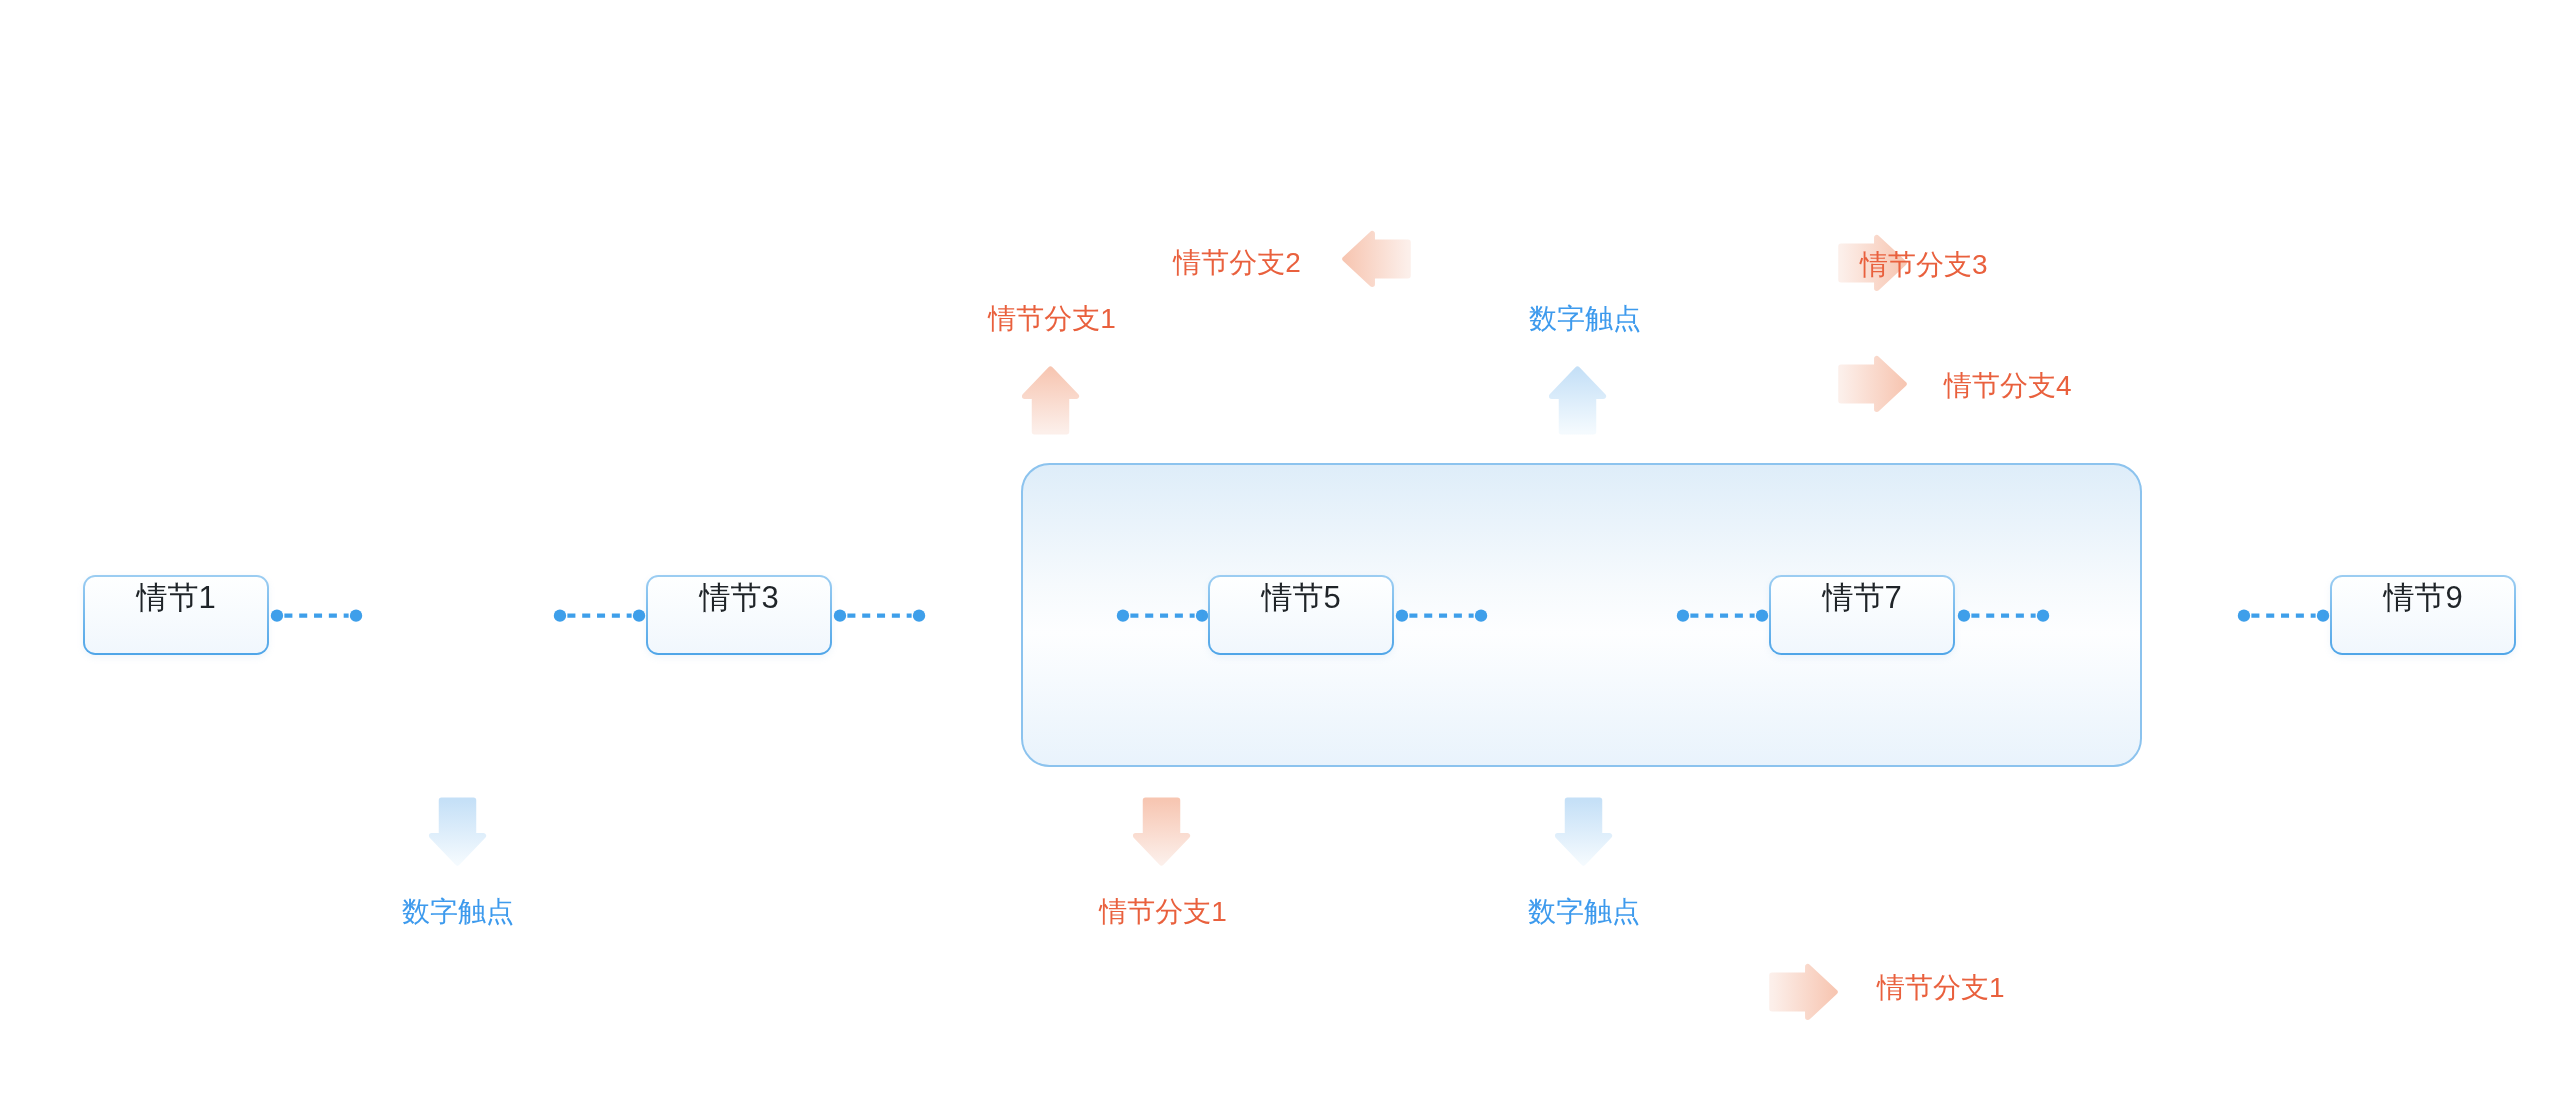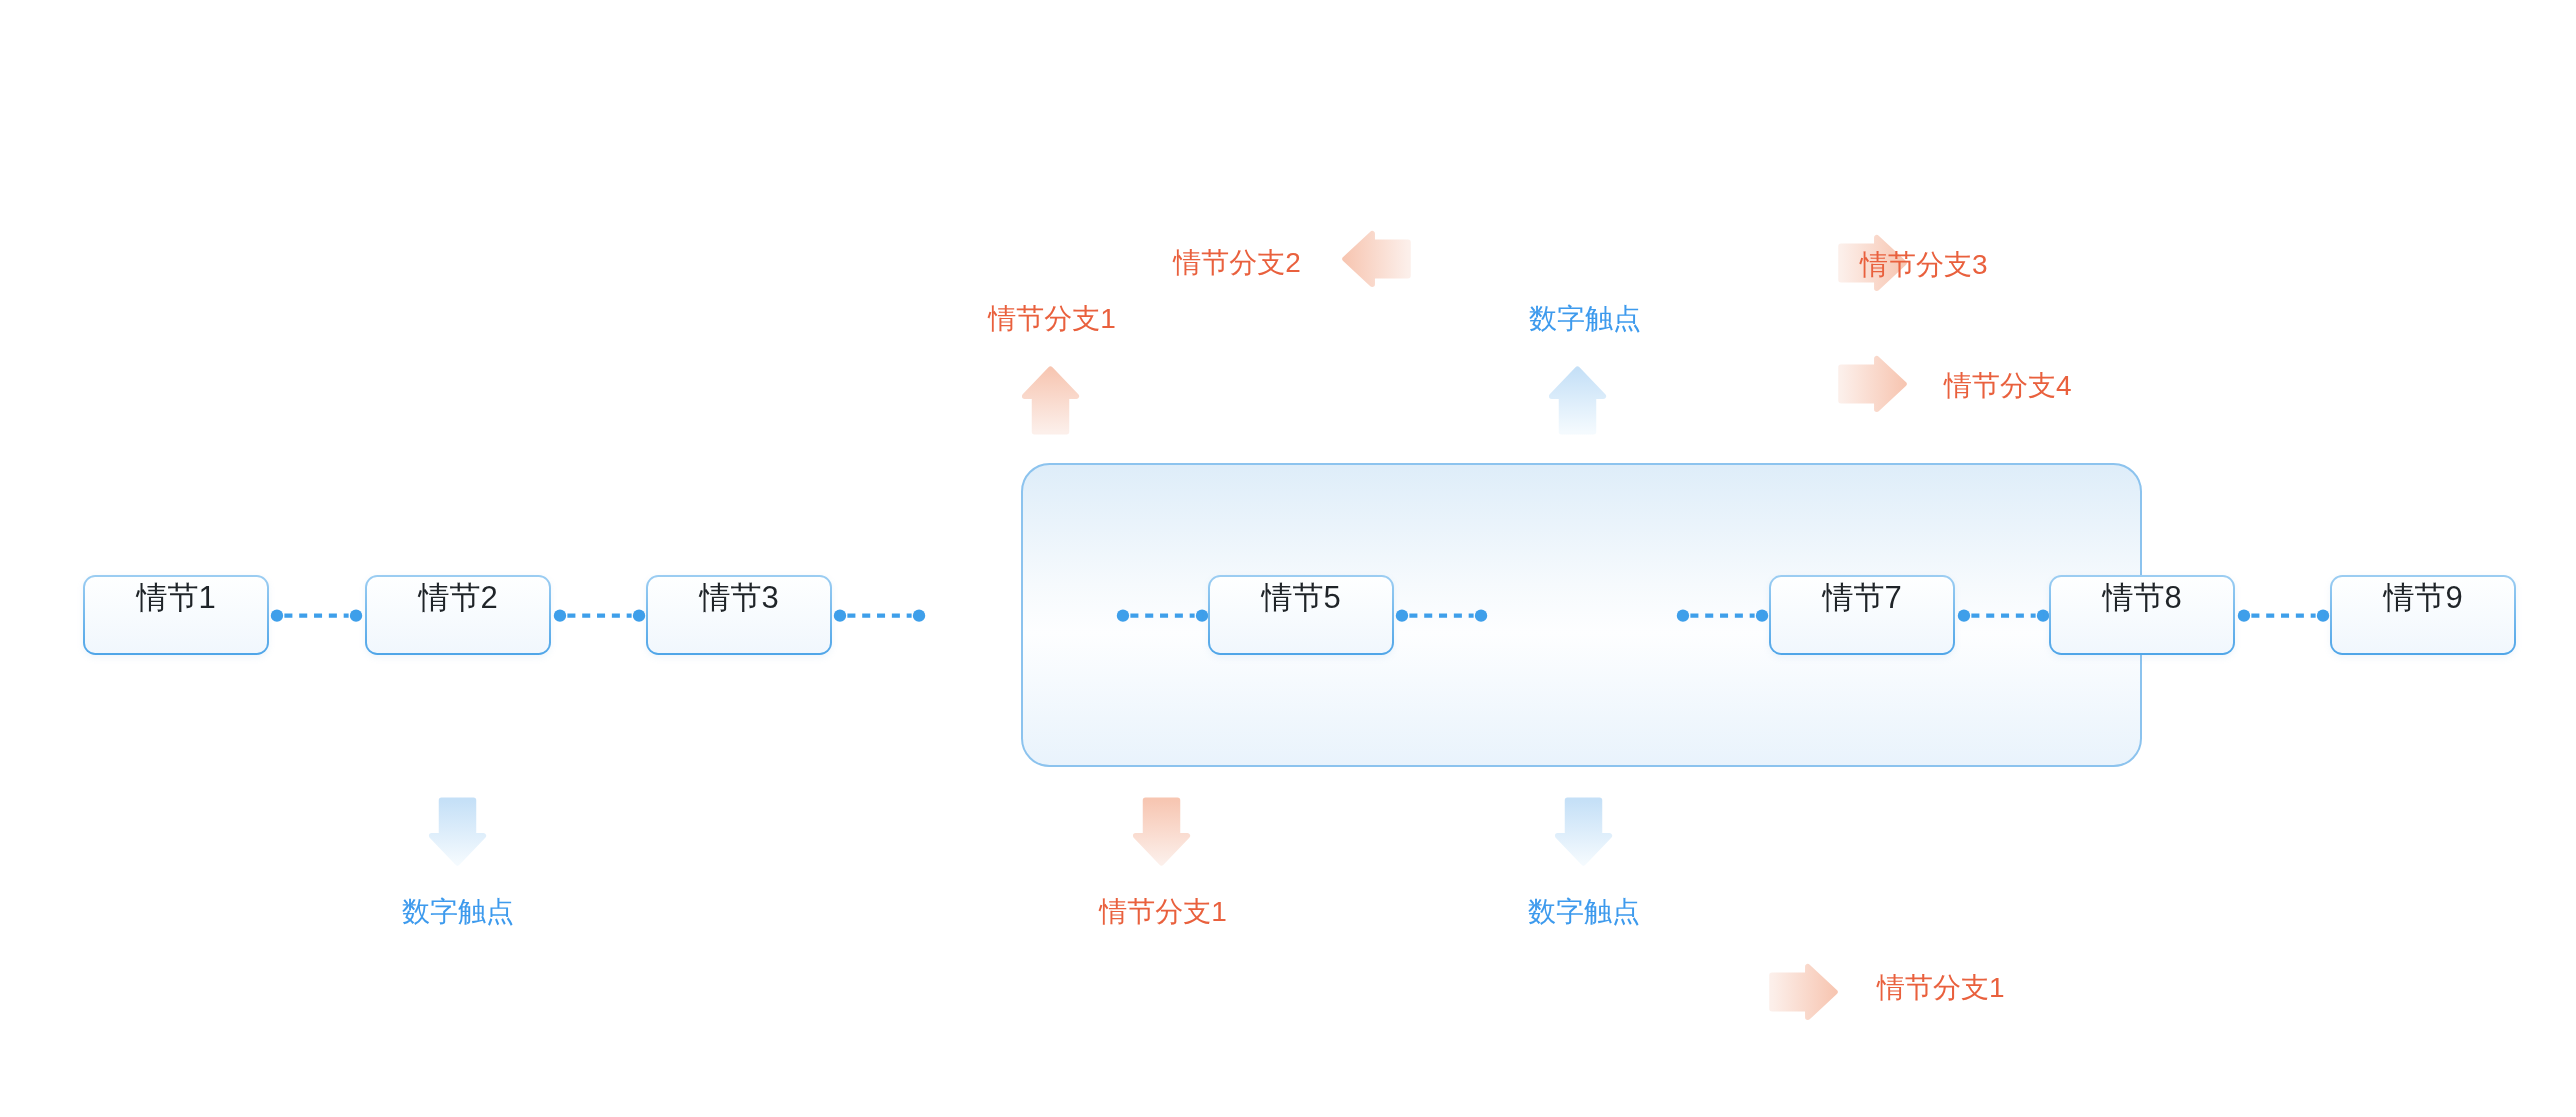--- a/index.html
+++ b/index.html
@@ -83,43 +83,33 @@
     </defs>
   </svg>
 
   <div class="range-container"></div>
 
   <div class="node" style="left:83px">
       <div class="node-inner">
         <span class="node-label">情节1</span>
       </div>
     </div>
-  <div class="node" style="left:365px">
-      <div class="node-inner">
-        <span class="node-label">情节2</span>
-      </div>
-    </div>
   <div class="node" style="left:646px">
       <div class="node-inner">
         <span class="node-label">情节3</span>
       </div>
     </div>
   <div class="node" style="left:1208px">
       <div class="node-inner">
         <span class="node-label">情节5</span>
       </div>
     </div>
   <div class="node" style="left:1769px">
       <div class="node-inner">
         <span class="node-label">情节7</span>
-      </div>
-    </div>
-  <div class="node" style="left:2049px">
-      <div class="node-inner">
-        <span class="node-label">情节8</span>
       </div>
     </div>
   <div class="node" style="left:2330px">
       <div class="node-inner">
         <span class="node-label">情节9</span>
       </div>
     </div>
 
   <svg class="connector" style="left:268px" width="97" height="17.3" viewBox="0 0 156 28">
       <circle cx="14" cy="14" r="10" style="fill:var(--connector,#3E9FEA)"></circle>

